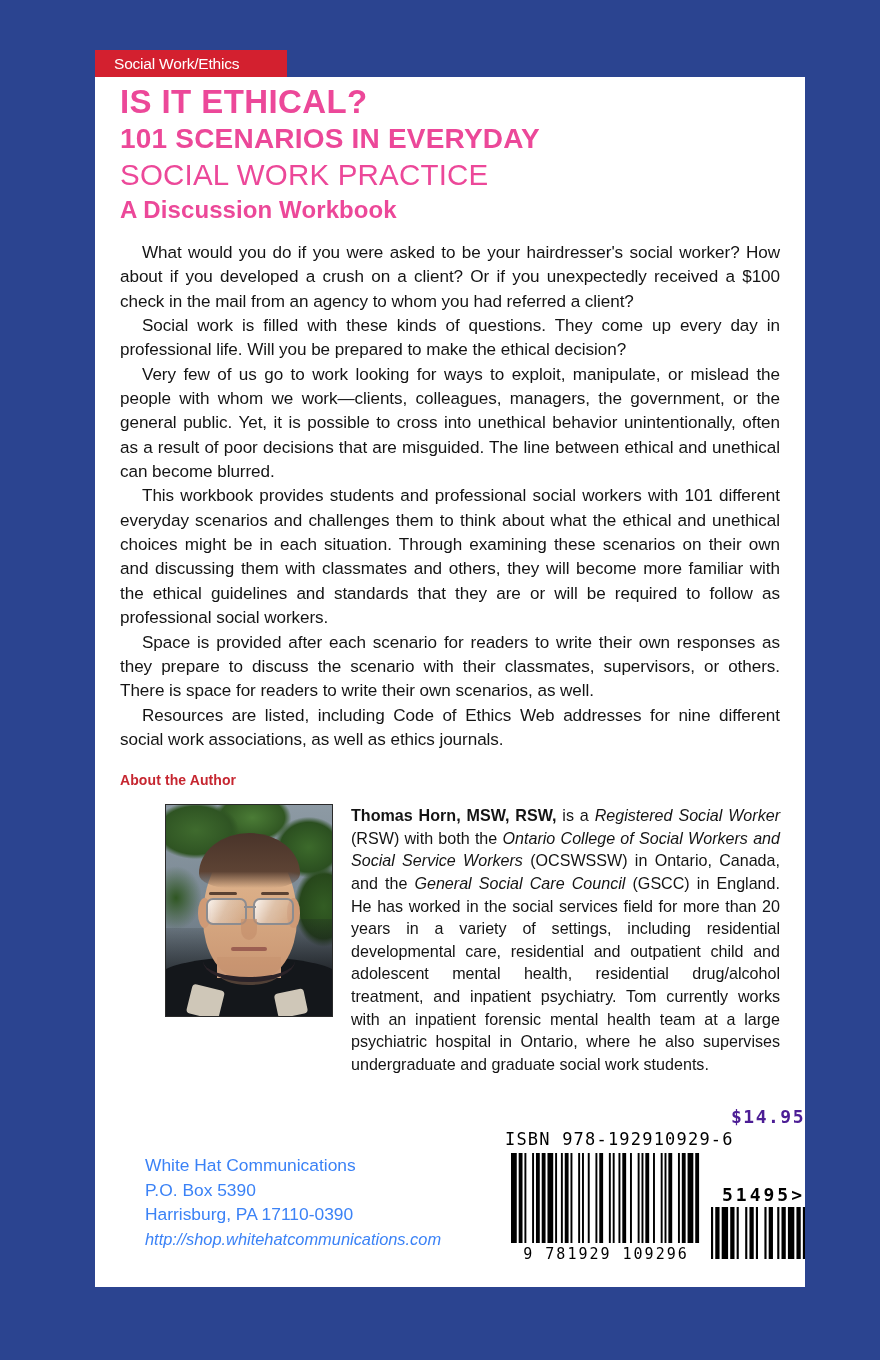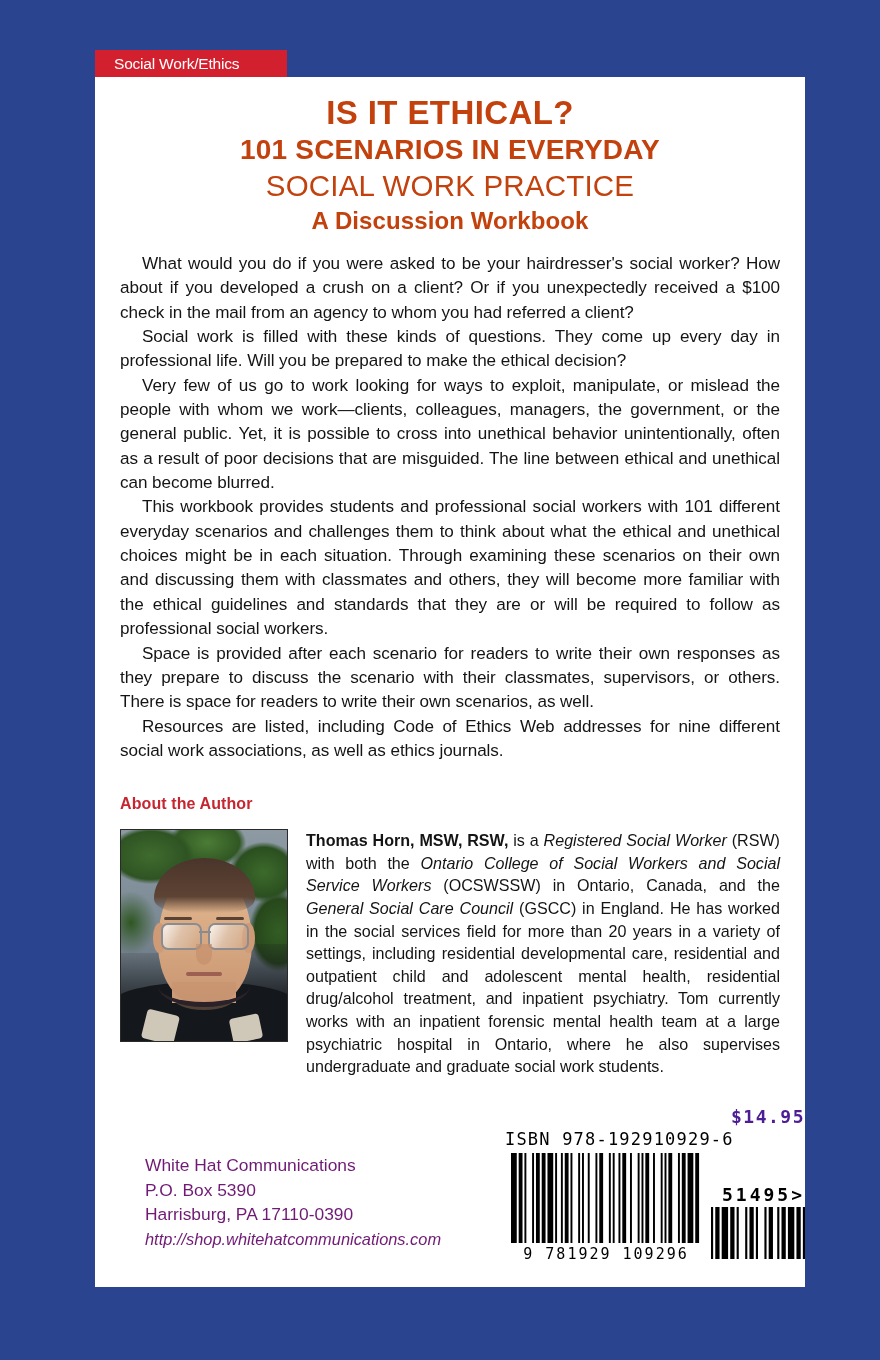--- a/index.html
+++ b/index.html
@@ -52,23 +52,22 @@
   .panel-inner {
     position: absolute;
     left: 25px;
     top: 0;
     width: 660px;
     height: 100%;
   }
 
   
   .title-block {
-    text-align: center;
-    padding-top: 17px;
-    color: #c2410c;
+    padding-top: 6px;
+    color: #ec4899;
   }
   .title-line-1 {
     font-size: 33px;
     font-weight: bold;
     letter-spacing: 0.4px;
     line-height: 38px;
   }
   .title-line-2 {
     font-size: 28px;
     font-weight: bold;
@@ -99,31 +98,32 @@
     letter-spacing: -0.06px;
     width: 660px;
   }
   .blurb p {
     margin: 0;
     text-indent: 22px;
   }
 
   
   .about-heading {
-    margin-top: 32px;
+    margin-top: 20px;
     color: #c62630;
-    font-size: 16px;
+    font-size: 14px;
     font-weight: bold;
     letter-spacing: 0.1px;
   }
 
   .author-row {
     margin-top: 16px;
     display: flex;
     align-items: flex-start;
+    margin-left: 45px;
   }
 
   .author-photo {
     width: 168px;
     height: 213px;
     flex: 0 0 168px;
     border: 1px solid #2a2a2a;
     box-sizing: border-box;
     position: relative;
     overflow: hidden;
@@ -223,21 +223,21 @@
     position: absolute;
     left: 25px;
     bottom: 22px;
     width: 660px;
     display: flex;
     align-items: flex-end;
     justify-content: space-between;
   }
 
   .publisher {
-    color: #701a75;
+    color: #3b82f6;
     font-size: 17.4px;
     line-height: 24.5px;
     padding-bottom: 14px;
   }
   .publisher .url { font-style: italic; font-size: 16.4px; }
 
   .barcode-area {
     width: 300px;
     position: relative;
     text-align: right;

